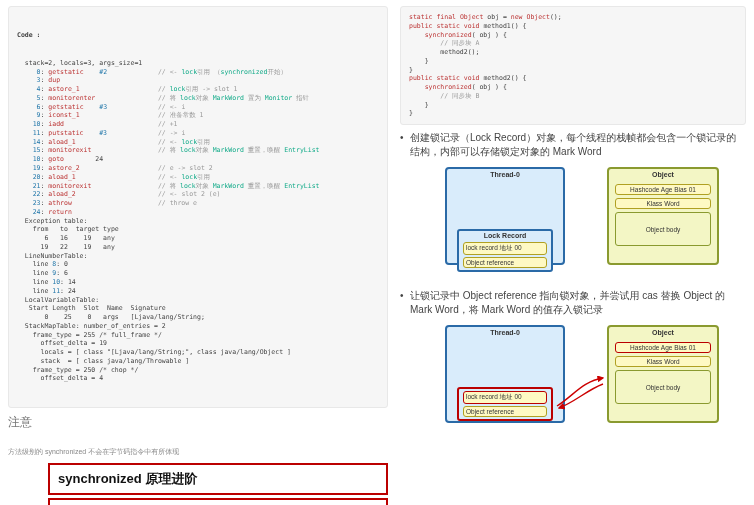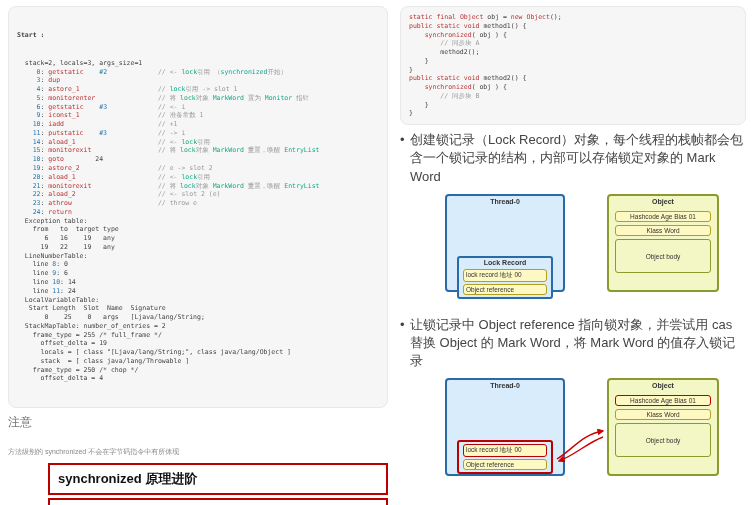--- a/index.html
+++ b/index.html
@@ -1,31 +1,31 @@
 <!DOCTYPE html>
 <html><head>
 <meta charset="utf-8">
 <style>
   * { box-sizing: border-box; margin: 0; padding: 0; }
   body { font-family: "PingFang SC", "Microsoft YaHei", Arial, sans-serif; font-size: 8px; background: #fff; color: #333; width: 754px; height: 505px; overflow: hidden; }
   .page { display: flex; gap: 12px; padding: 6px 8px; }
   .left { width: 380px; }
   .right { flex: 1; }
-  .codeblock { background: #f6f6f6; border: 1px solid #e8e8e8; border-radius: 8px; padding: 6px 8px; font-family: Menlo, Consolas, monospace; font-size: 6.5px; line-height: 1.35; white-space: pre; overflow: hidden; color: #444; }
+  .codeblock { background: #f6f6f6; border: 1px solid #e8e8e8; border-radius: 3px; padding: 6px 8px; font-family: Menlo, Consolas, monospace; font-size: 6.5px; line-height: 1.35; white-space: pre; overflow: hidden; color: #444; }
   .code-hdr { font-weight: bold; margin-bottom: 2px; }
   .kw  { color: #b33; }    
   .num { color: #27a; }    
   .cm  { color: #999; }    
   .cm2 { color: #1a8; text-align: right; }
   .note-hdr { font-size: 12px; color: #777; margin: 6px 0 16px; }
   .note-desc { font-size: 7px; color: #888; margin-bottom: 6px; }
   h2.boxed { border: 2px solid #b00; padding: 5px 8px; font-size: 13px; font-weight: bold; color: #111; margin-bottom: 3px;}
   .h3 { border: 2px solid #b00; padding: 4px 8px; font-size: 12px; font-weight: bold; display: block; margin-bottom: 8px;}
   .h2h3-wrap{ margin:4px 0 8px;padding-left:40px; }
-  .bullet { font-size:13px; color:#444; margin:6px 0 3px; padding-left:10px; position:relative; line-height:1.4;}
+  .bullet { font-size:10px; color:#444; margin:6px 0 3px; padding-left:10px; position:relative; line-height:1.4;}
   .bullet:before{ content:"•"; position:absolute; left:0; }
 
   
   .diagram { width: 316px; height: 118px; margin: 4px auto 8px; position: relative; font-size:7px;}
   .card { position:absolute; border:2px solid; border-radius:4px; text-align:center;}
   .card-title { font-weight:bold; padding:2px 0 3px;}
   .rowbox{ margin:3px 6px; border:1px solid; border-radius:3px; padding:1px 2px; font-size:6.5px; background:#fff;}
   .thread { left:30px; top:4px; width:120px; height:98px; background:#d9ecfb; border-color:#2a6aa7; }
   .object { left:192px; top:4px; width:112px; height:98px; background:#f3f6c5; border-color:#8a9a2f; }
   .object .rowbox{ border-color:#b0a022; background:#fef9c3;}
@@ -37,21 +37,21 @@
   .arrow-red{ position:absolute; left:138px; top:55px; width:54px; height:34px;}
   
 </style>
 </head>
 <body>
 
 <div class="page">
 
   <div class="left">
     <div class="codeblock">
-      <div class="code-hdr">Start :</div>
+      <div class="code-hdr">Code :</div>
       <div id="code-left">  stack=2, locals=3, args_size=1
      <span class="num">0</span>: <span class="kw">getstatic</span>    <span class="num">#2</span>             <span class="cm">// &lt;- <span class="cm2">lock</span>引用 （<span class="cm2">synchronized</span>开始）</span>
      <span class="num">3</span>: <span class="kw">dup</span>
      <span class="num">4</span>: <span class="kw">astore_1</span>                    <span class="cm">// <span class="cm2">lock</span>引用 -&gt; slot 1</span>
      <span class="num">5</span>: <span class="kw">monitorenter</span>                <span class="cm">// 将 <span class="cm2">lock</span>对象 <span class="cm2">MarkWord</span> 置为 <span class="cm2">Monitor</span> 指针</span>
      <span class="num">6</span>: <span class="kw">getstatic</span>    <span class="num">#3</span>             <span class="cm">// &lt;- i</span>
      <span class="num">9</span>: <span class="kw">iconst_1</span>                    <span class="cm">// 准备常数 1</span>
     <span class="num">10</span>: <span class="kw">iadd</span>                        <span class="cm">// +1</span>
     <span class="num">11</span>: <span class="kw">putstatic</span>    <span class="num">#3</span>             <span class="cm">// -&gt; i</span>
     <span class="num">14</span>: <span class="kw">aload_1</span>                     <span class="cm">// &lt;- <span class="cm2">lock</span>引用</span>

